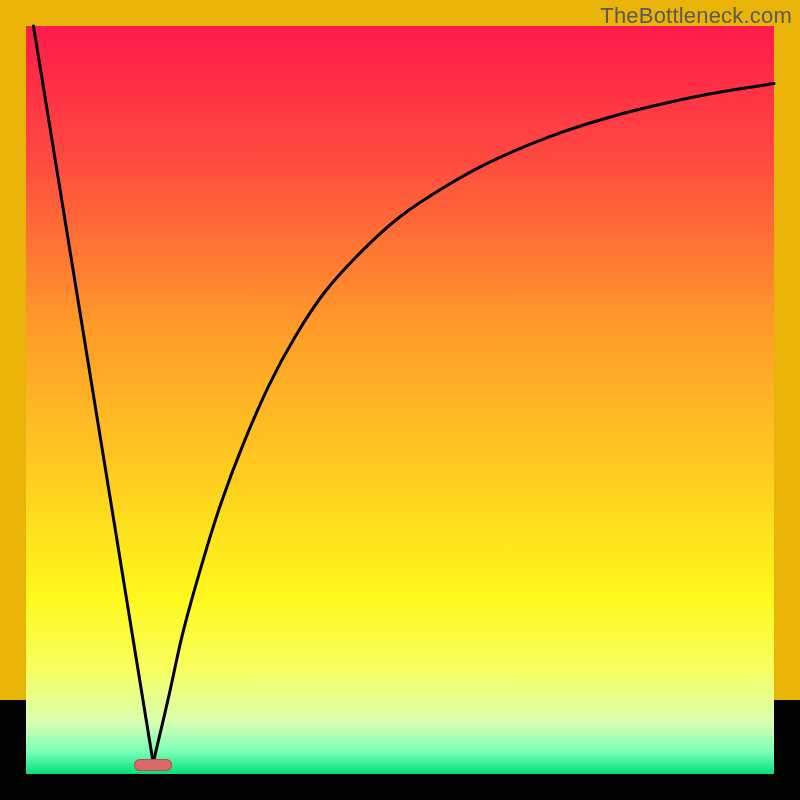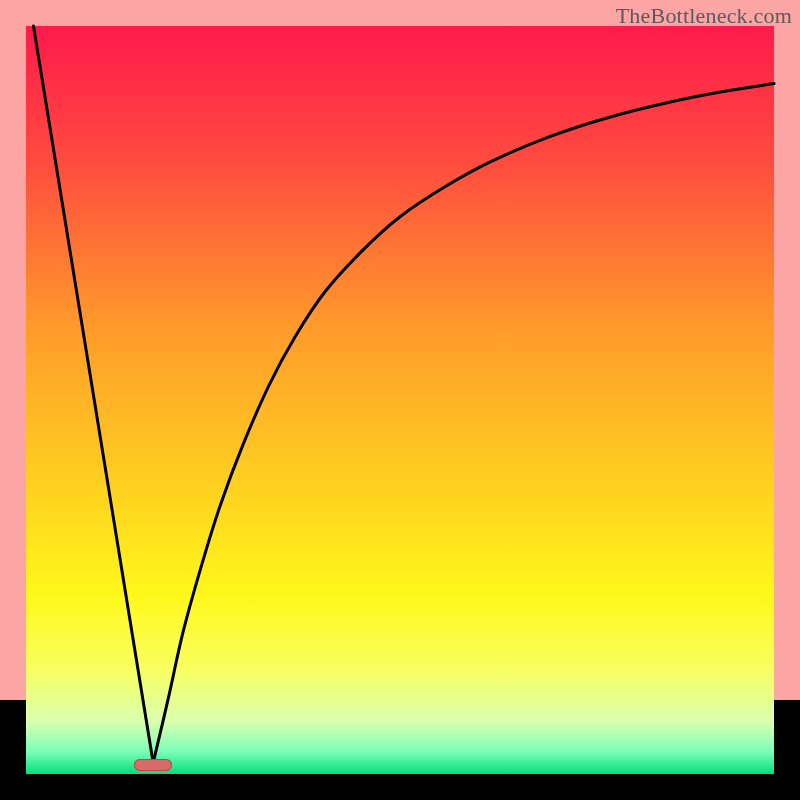--- a/index.html
+++ b/index.html
@@ -8,22 +8,21 @@
     width: 800px;
     height: 800px;
     overflow: hidden;
     background: #000;
     font-family: Arial, Helvetica, sans-serif;
   }
   .frame {
     position: relative;
     width: 800px;
     height: 700px;
-    background: #fca5a5;
-    font-family: Liberation Serif, serif;
+    background: #eab308;
   }
   .plot {
     position: absolute;
     left: 26px;
     top: 26px;
     width: 748px;
     height: 748px;
     
   }
   .watermark {

